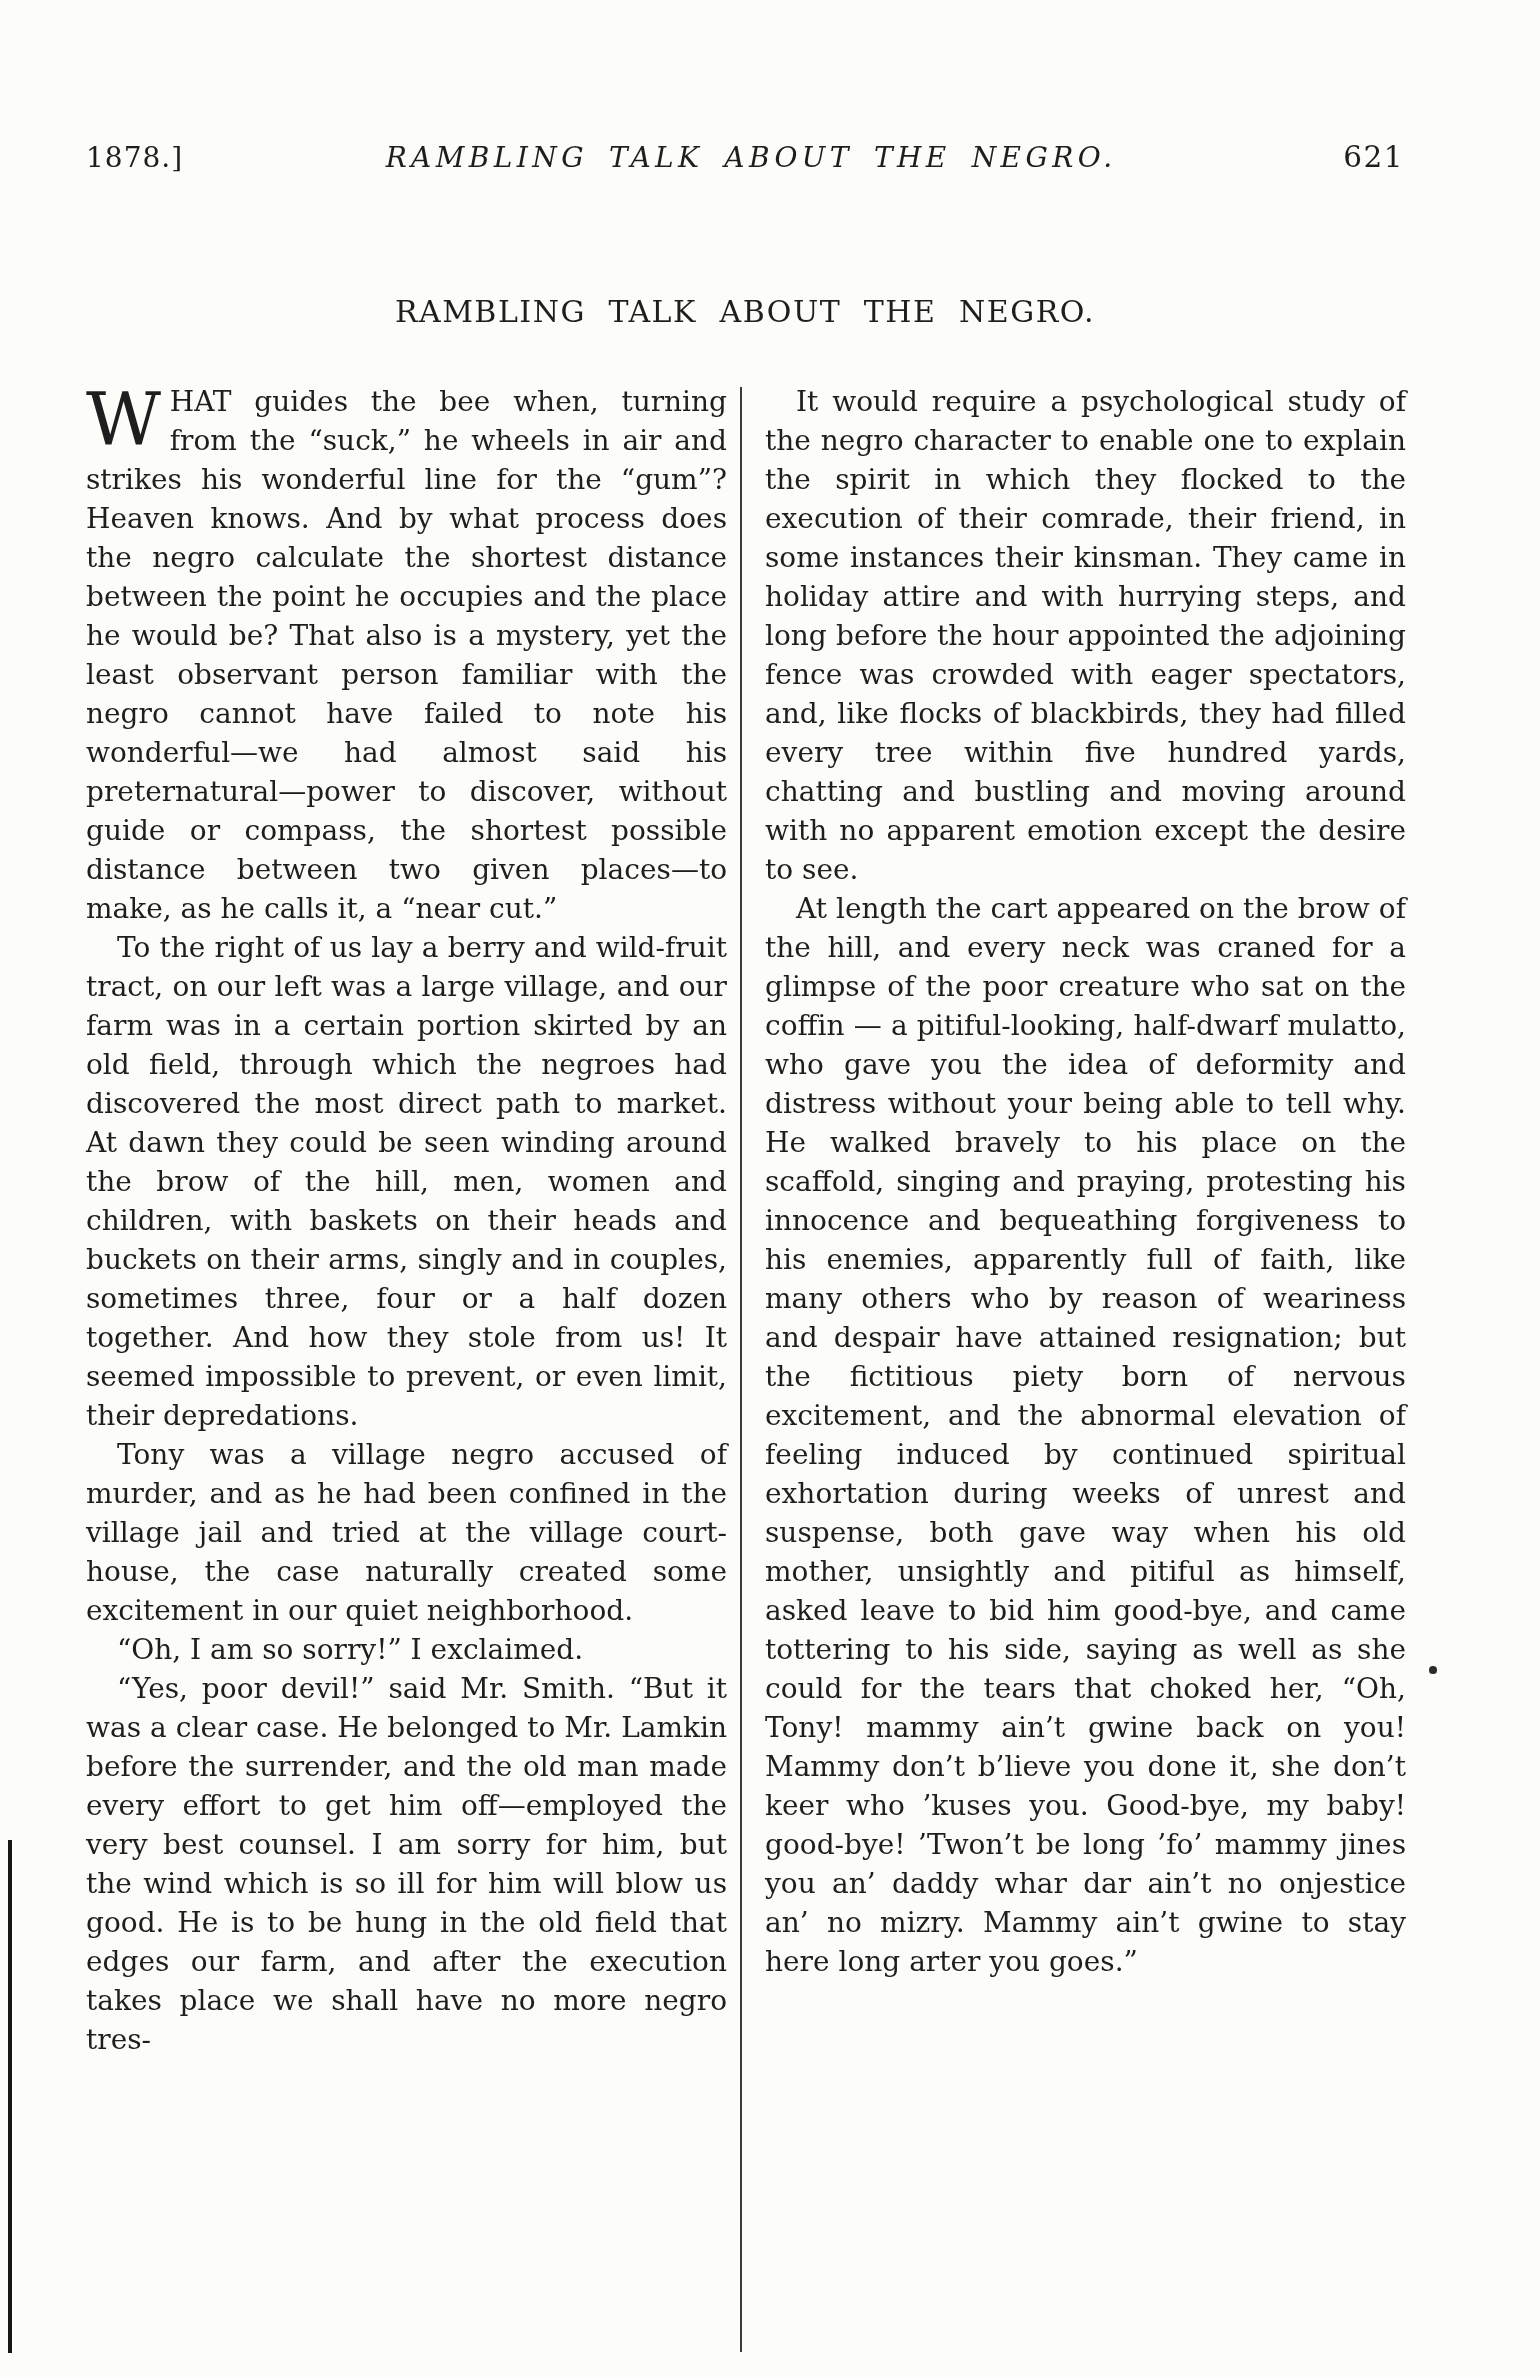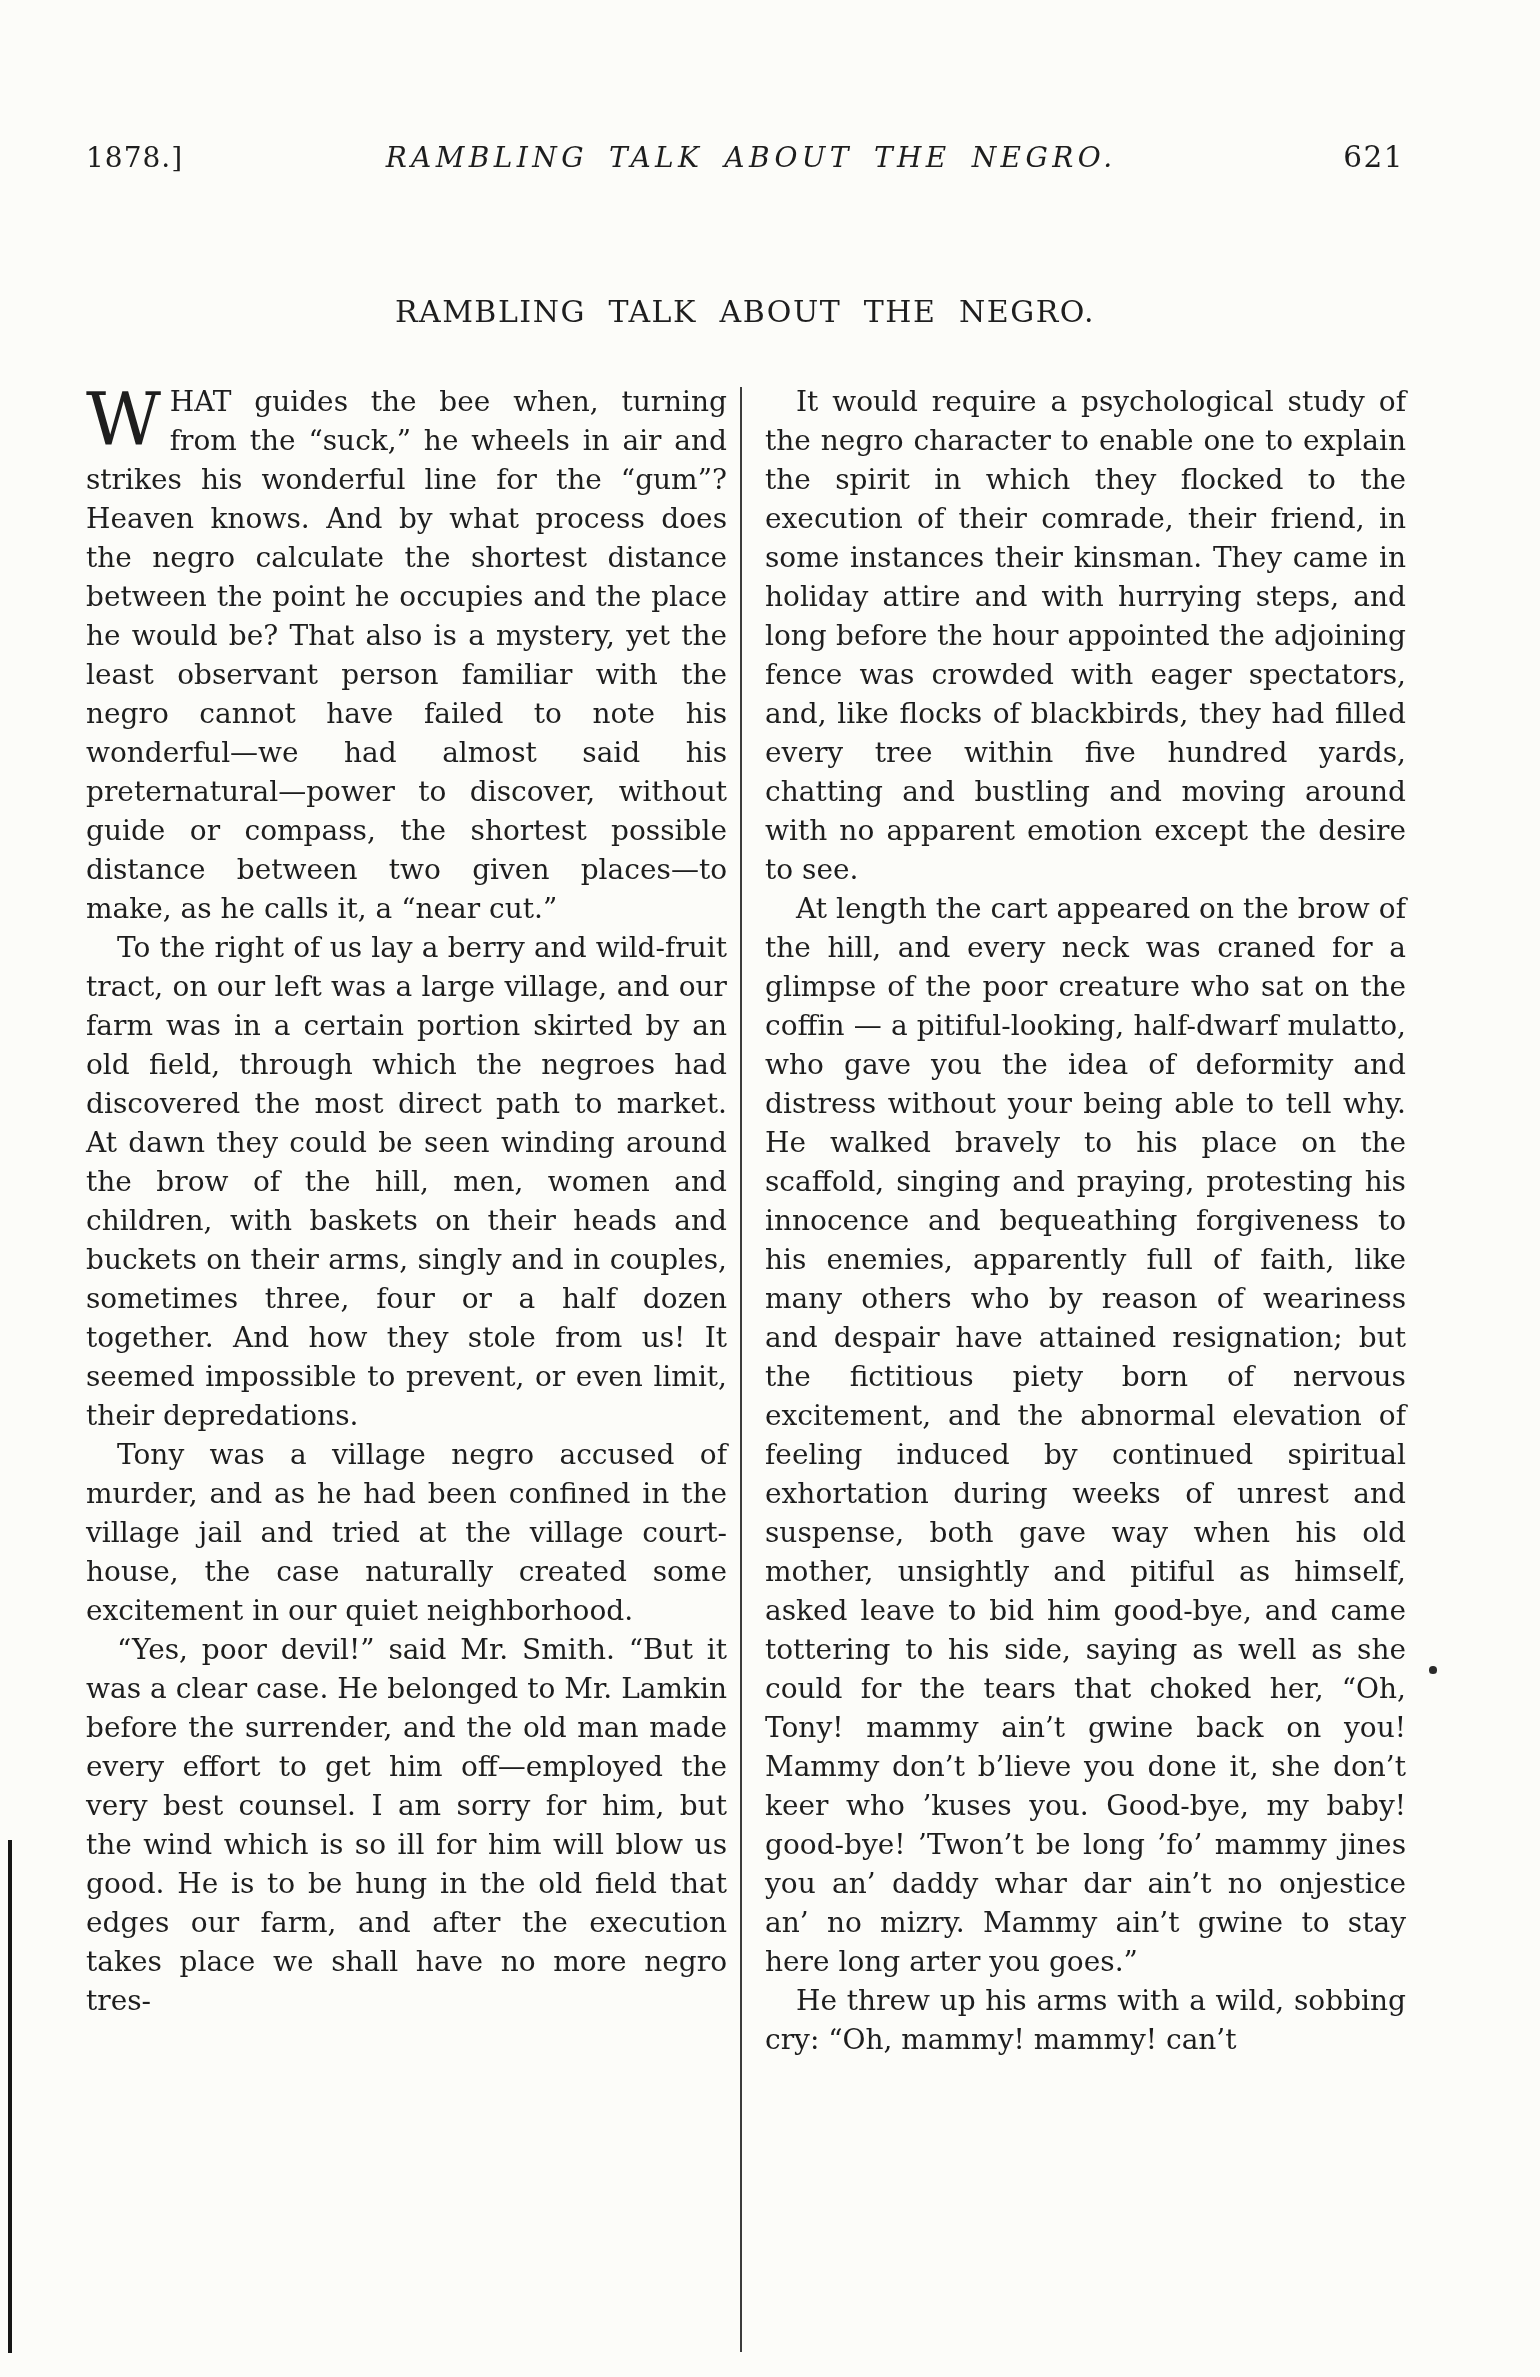--- a/index.html
+++ b/index.html
@@ -106,27 +106,27 @@
   <div class="article-title">RAMBLING TALK ABOUT THE NEGRO.</div>
 
   <div class="columns">
 
     <div class="column">
       <p class="no-indent">
         <span class="drop-cap">W</span><span>HAT guides the bee when, turning from the “suck,” he wheels in air and strikes his wonderful line for the “gum”?  Heaven knows.  And by what process does the negro calculate the shortest distance between the point he occupies and the place he would be?  That also is a mystery, yet the least observant person familiar with the negro cannot have failed to note his wonderful—we had almost said his preternatural—power to discover, without guide or compass, the shortest possible distance between two given places—to make, as he calls it, a “near cut.”</span>
       </p>
       <p>To the right of us lay a berry and wild-fruit tract, on our left was a large village, and our farm was in a certain portion skirted by an old field, through which the negroes had discovered the most direct path to market.  At dawn they could be seen winding around the brow of the hill, men, women and children, with baskets on their heads and buckets on their arms, singly and in couples, sometimes three, four or a half dozen together.  And how they stole from us! It seemed impossible to prevent, or even limit, their depredations.</p>
       <p>Tony was a village negro accused of murder, and as he had been confined in the village jail and tried at the village court-house, the case naturally created some excitement in our quiet neighborhood.</p>
+      <p>“Oh, I am so sorry!” I exclaimed.</p>
       <p>“Yes, poor devil!” said Mr. Smith. “But it was a clear case.  He belonged to Mr. Lamkin before the surrender, and the old man made every effort to get him off—employed the very best counsel.  I am sorry for him, but the wind which is so ill for him will blow us good.  He is to be hung in the old field that edges our farm, and after the execution takes place we shall have no more negro tres-</p>
     </div>
 
     <div class="column">
       <p>It would require a psychological study of the negro character to enable one to explain the spirit in which they flocked to the execution of their comrade, their friend, in some instances their kinsman. They came in holiday attire and with hurrying steps, and long before the hour appointed the adjoining fence was crowded with eager spectators, and, like flocks of blackbirds, they had filled every tree within five hundred yards, chatting and bustling and moving around with no apparent emotion except the desire to see.</p>
       <p>At length the cart appeared on the brow of the hill, and every neck was craned for a glimpse of the poor creature who sat on the coffin — a pitiful-looking, half-dwarf mulatto, who gave you the idea of deformity and distress without your being able to tell why.  He walked bravely to his place on the scaffold, singing and praying, protesting his innocence and bequeathing forgiveness to his enemies, apparently full of faith, like many others who by reason of weariness and despair have attained resignation; but the fictitious piety born of nervous excitement, and the abnormal elevation of feeling induced by continued spiritual exhortation during weeks of unrest and suspense, both gave way when his old mother, unsightly and pitiful as himself, asked leave to bid him good-bye, and came tottering to his side, saying as well as she could for the tears that choked her, “Oh, Tony! mammy ain’t gwine back on you!  Mammy don’t b’lieve you done it, she don’t keer who ’kuses you.  Good-bye, my baby! good-bye!  ’Twon’t be long ’fo’ mammy jines you an’ daddy whar dar ain’t no onjestice an’ no mizry.  Mammy ain’t gwine to stay here long arter you goes.”</p>
-      <p>He threw up his arms with a wild, sobbing cry: “Oh, mammy! mammy! can’t</p>
     </div>
 
   </div>
 
   <div class="column-rule"></div>
 
   <div class="ink-spot-artifact"></div>
   <div class="scan-edge-artifact"></div>
 
 </div>

